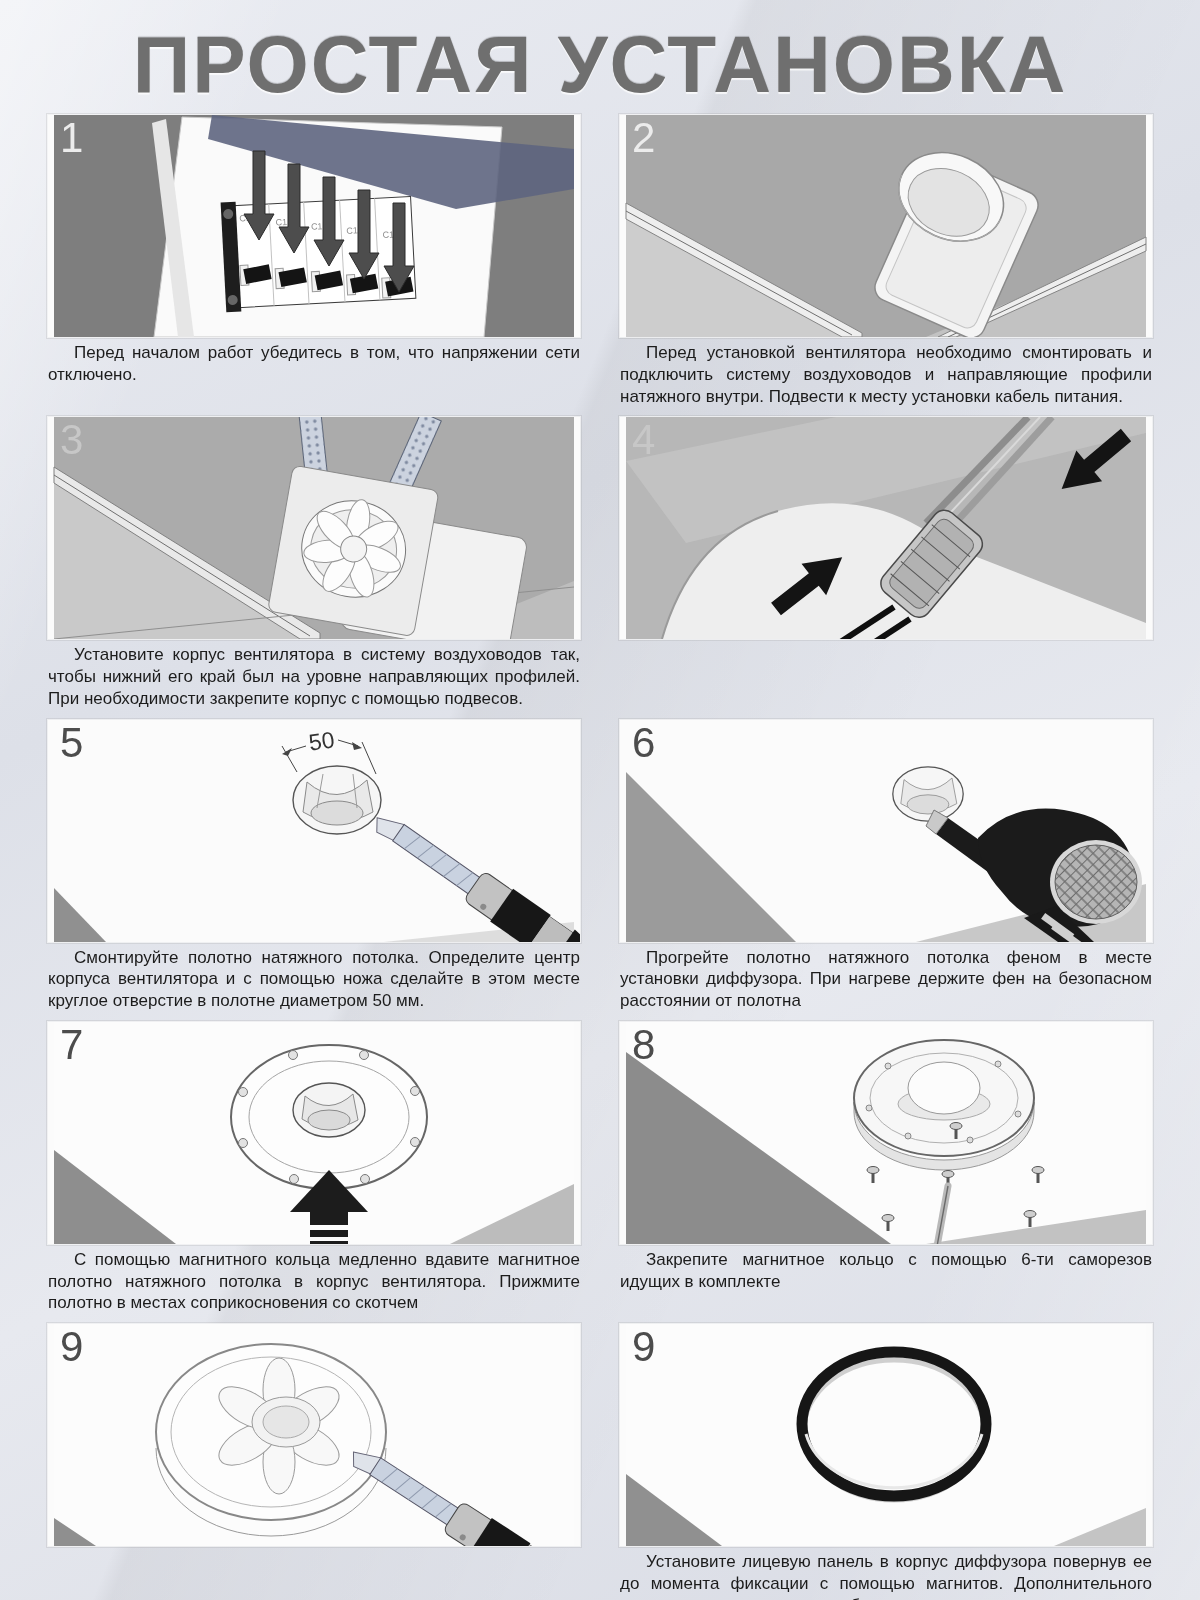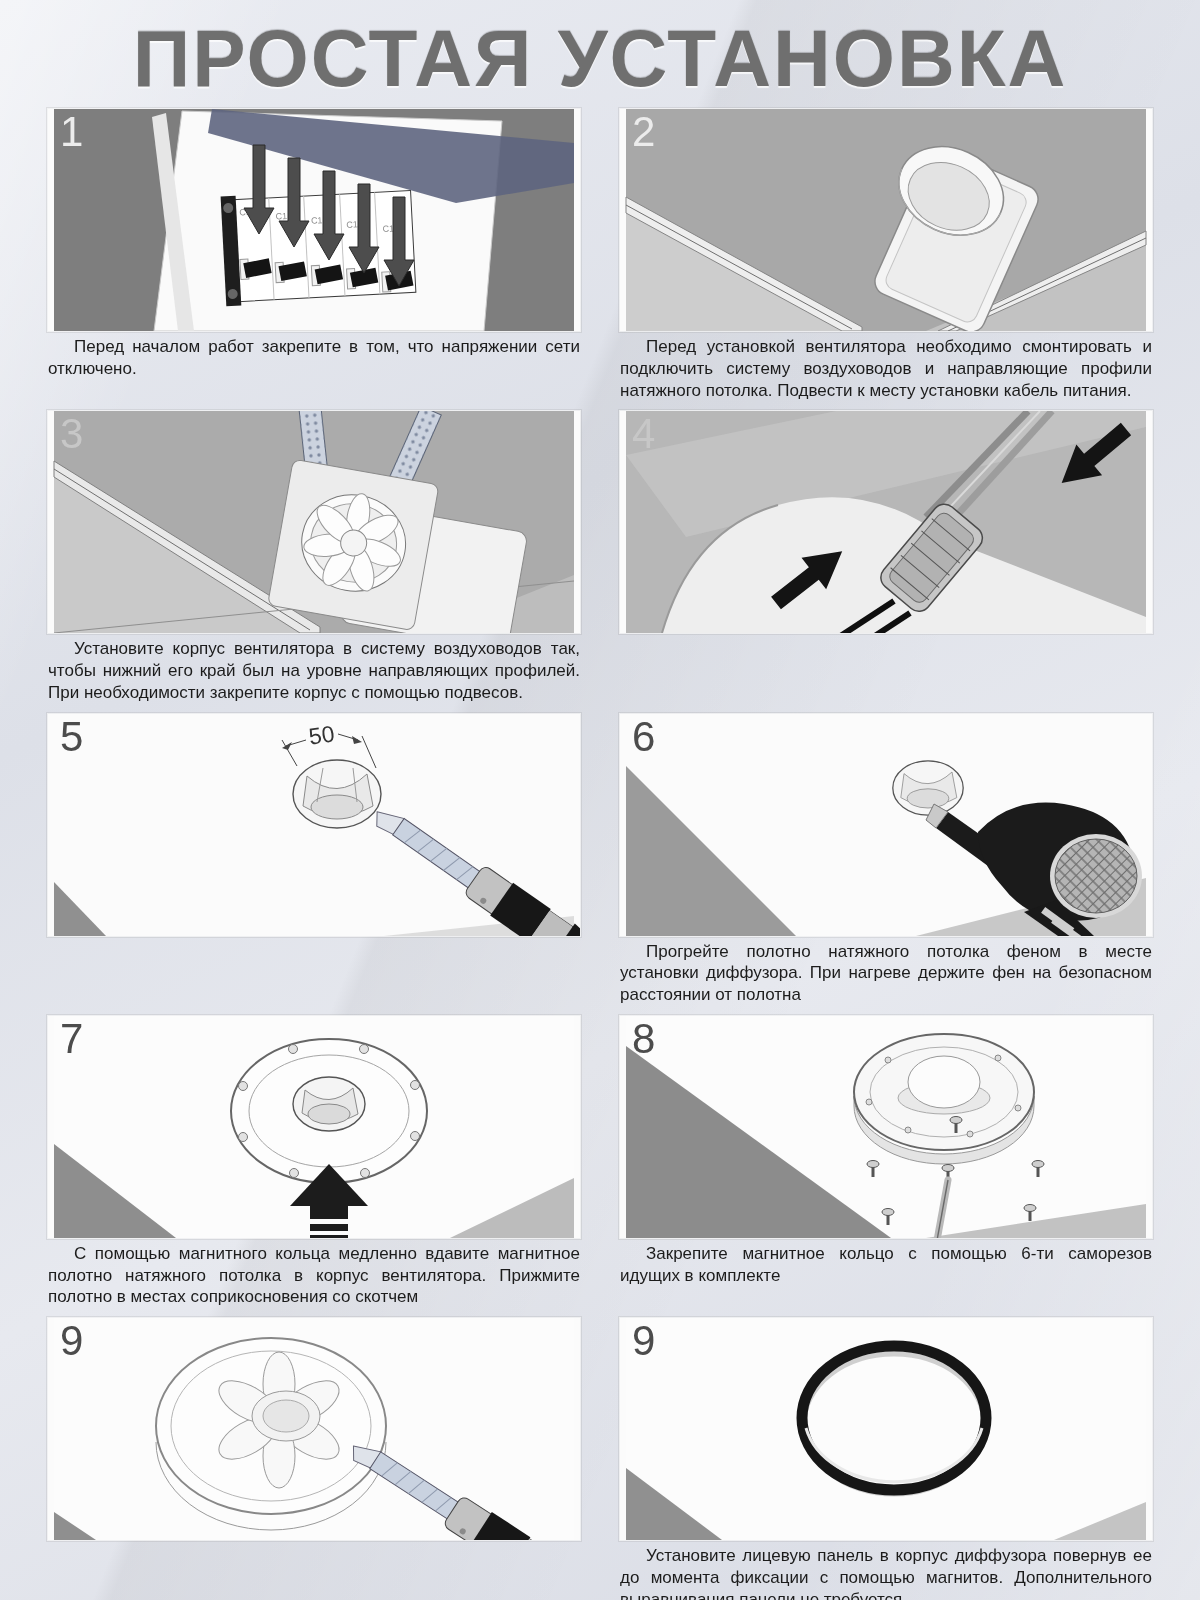--- a/index.html
+++ b/index.html
@@ -10,21 +10,21 @@
   }
   .bg-streaks{
     position:absolute;inset:0;z-index:0;pointer-events:none;
     background:
       linear-gradient(112deg, rgba(255,255,255,.50) 0%, rgba(255,255,255,0) 16%),
       linear-gradient(112deg, rgba(0,0,0,0) 40%, rgba(0,0,0,.045) 41%, rgba(0,0,0,0) 66%),
       linear-gradient(292deg, rgba(255,255,255,.35) 0%, rgba(255,255,255,0) 22%);
   }
   .content{position:relative;z-index:1;}
   h1.title{
-    margin:19px 0 10px;text-align:center;line-height:1;
+    margin:25px 0 10px;text-align:center;line-height:1;
     font-size:80px;font-weight:bold;letter-spacing:2px;color:#6f6f6f;
     text-shadow:0 2px 1px rgba(255,255,255,.75), 0 -1px 1px rgba(0,0,0,.22);
   }
   .grid{
     display:grid;grid-template-columns:532px 532px;column-gap:40px;
     padding:0 48px;
   }
   .step{margin-bottom:10px;}
   .img{
     position:relative;height:222px;overflow:hidden;
@@ -92,21 +92,21 @@
           <g fill="#4d4d4d" stroke="#2b2b2b" stroke-width="1">
             <polygon points="199,36 211,36 211,99 220,99 205,125 190,99 199,99"></polygon>
             <polygon points="234,49 246,49 246,112 255,112 240,138 225,112 234,112"></polygon>
             <polygon points="269,62 281,62 281,125 290,125 275,151 260,125 269,125"></polygon>
             <polygon points="304,75 316,75 316,138 325,138 310,164 295,138 304,138"></polygon>
             <polygon points="339,88 351,88 351,151 360,151 345,177 330,151 339,151"></polygon>
           </g>
         </svg>
         <div class="num n-white">1</div>
       </div>
-      <p class="cap">Перед началом работ закрепите в том, что напряжении сети отключено.</p>
+      <p class="cap">Перед началом работ убедитесь в том, что напряжении сети отключено.</p>
     </section>
 
     <section class="step">
       <div class="img">
         <svg viewBox="0 0 520 222">
           <rect width="520" height="222" fill="#a8a8a8"></rect>
           <polygon points="0,96 232,222 0,222" fill="#cdcdcd"></polygon>
           <polygon points="520,130 300,222 520,222" fill="#c2c2c2"></polygon>
           <polygon points="0,88 236,218 236,222 216,222 0,104" fill="#eeeeee" stroke="#858585"></polygon>
           <line x1="0" y1="96" x2="226" y2="220" stroke="#6f6f6f"></line>
@@ -115,21 +115,21 @@
           <g transform="rotate(24 330 130)">
             <rect x="272" y="52" width="118" height="158" rx="14" fill="#f4f4f4" stroke="#8a8a8a" stroke-width="1.5"></rect>
             <rect x="282" y="62" width="98" height="140" rx="10" fill="#ededed" stroke="#c4c4c4"></rect>
             <ellipse cx="306" cy="88" rx="54" ry="42" fill="#f8f8f8" stroke="#8a8a8a" stroke-width="1.5"></ellipse>
             <ellipse cx="306" cy="94" rx="42" ry="32" fill="#e3e3e3" stroke="#9a9a9a"></ellipse>
             <path d="M252,88 a54,42 0 0 0 108,0" fill="none" stroke="#ababab"></path>
           </g>
         </svg>
         <div class="num n-white">2</div>
       </div>
-      <p class="cap">Перед установкой вентилятора необходимо смонтировать и подключить систему воздуховодов и направляющие профили натяжного потолка. Подвести к месту установки кабель питания.</p>
+      <p class="cap">Перед установкой вентилятора необходимо смонтировать и подключить систему воздуховодов и направляющие профили натяжного внутри. Подвести к месту установки кабель питания.</p>
     </section>
 
     <section class="step">
       <div class="img">
         <svg viewBox="0 0 520 222">
           <defs>
             <pattern id="dots" width="8" height="8" patternUnits="userSpaceOnUse">
               <circle cx="4" cy="4" r="1.7" fill="#7f8aa0"></circle>
             </pattern>
           </defs>
@@ -237,20 +237,21 @@
             <line x1="110" y1="2" x2="104" y2="22" stroke="#8e99ad"></line>
             <rect x="118" y="-6" width="150" height="36" rx="7" fill="#c2c2c2" stroke="#444"></rect>
             <rect x="152" y="-8" width="46" height="40" fill="#171717"></rect>
             <rect x="198" y="-6" width="28" height="36" fill="#bdbdbd"></rect>
             <polygon points="226,-10 270,-4 270,28 226,32" fill="#171717"></polygon>
             <circle cx="138" cy="24" r="3" fill="#8a8a8a"></circle>
           </g>
         </svg>
         <div class="num n-dark">5</div>
       </div>
+      <p class="cap">Смонтируйте полотно натяжного потолка. Определите центр корпуса вентилятора и с помощью ножа сделайте в этом месте круглое отверстие в полотне диаметром 50 мм.</p>
     </section>
 
     <section class="step">
       <div class="img">
         <svg viewBox="0 0 520 222">
           <defs>
             <pattern id="mesh" width="8" height="8" patternUnits="userSpaceOnUse" patternTransform="rotate(45)">
               <rect width="8" height="8" fill="#b5b5b5"></rect>
               <line x1="0" y1="0" x2="0" y2="8" stroke="#6d6d6d" stroke-width="2"></line>
               <line x1="0" y1="4" x2="8" y2="4" stroke="#6d6d6d" stroke-width="1.4"></line>

